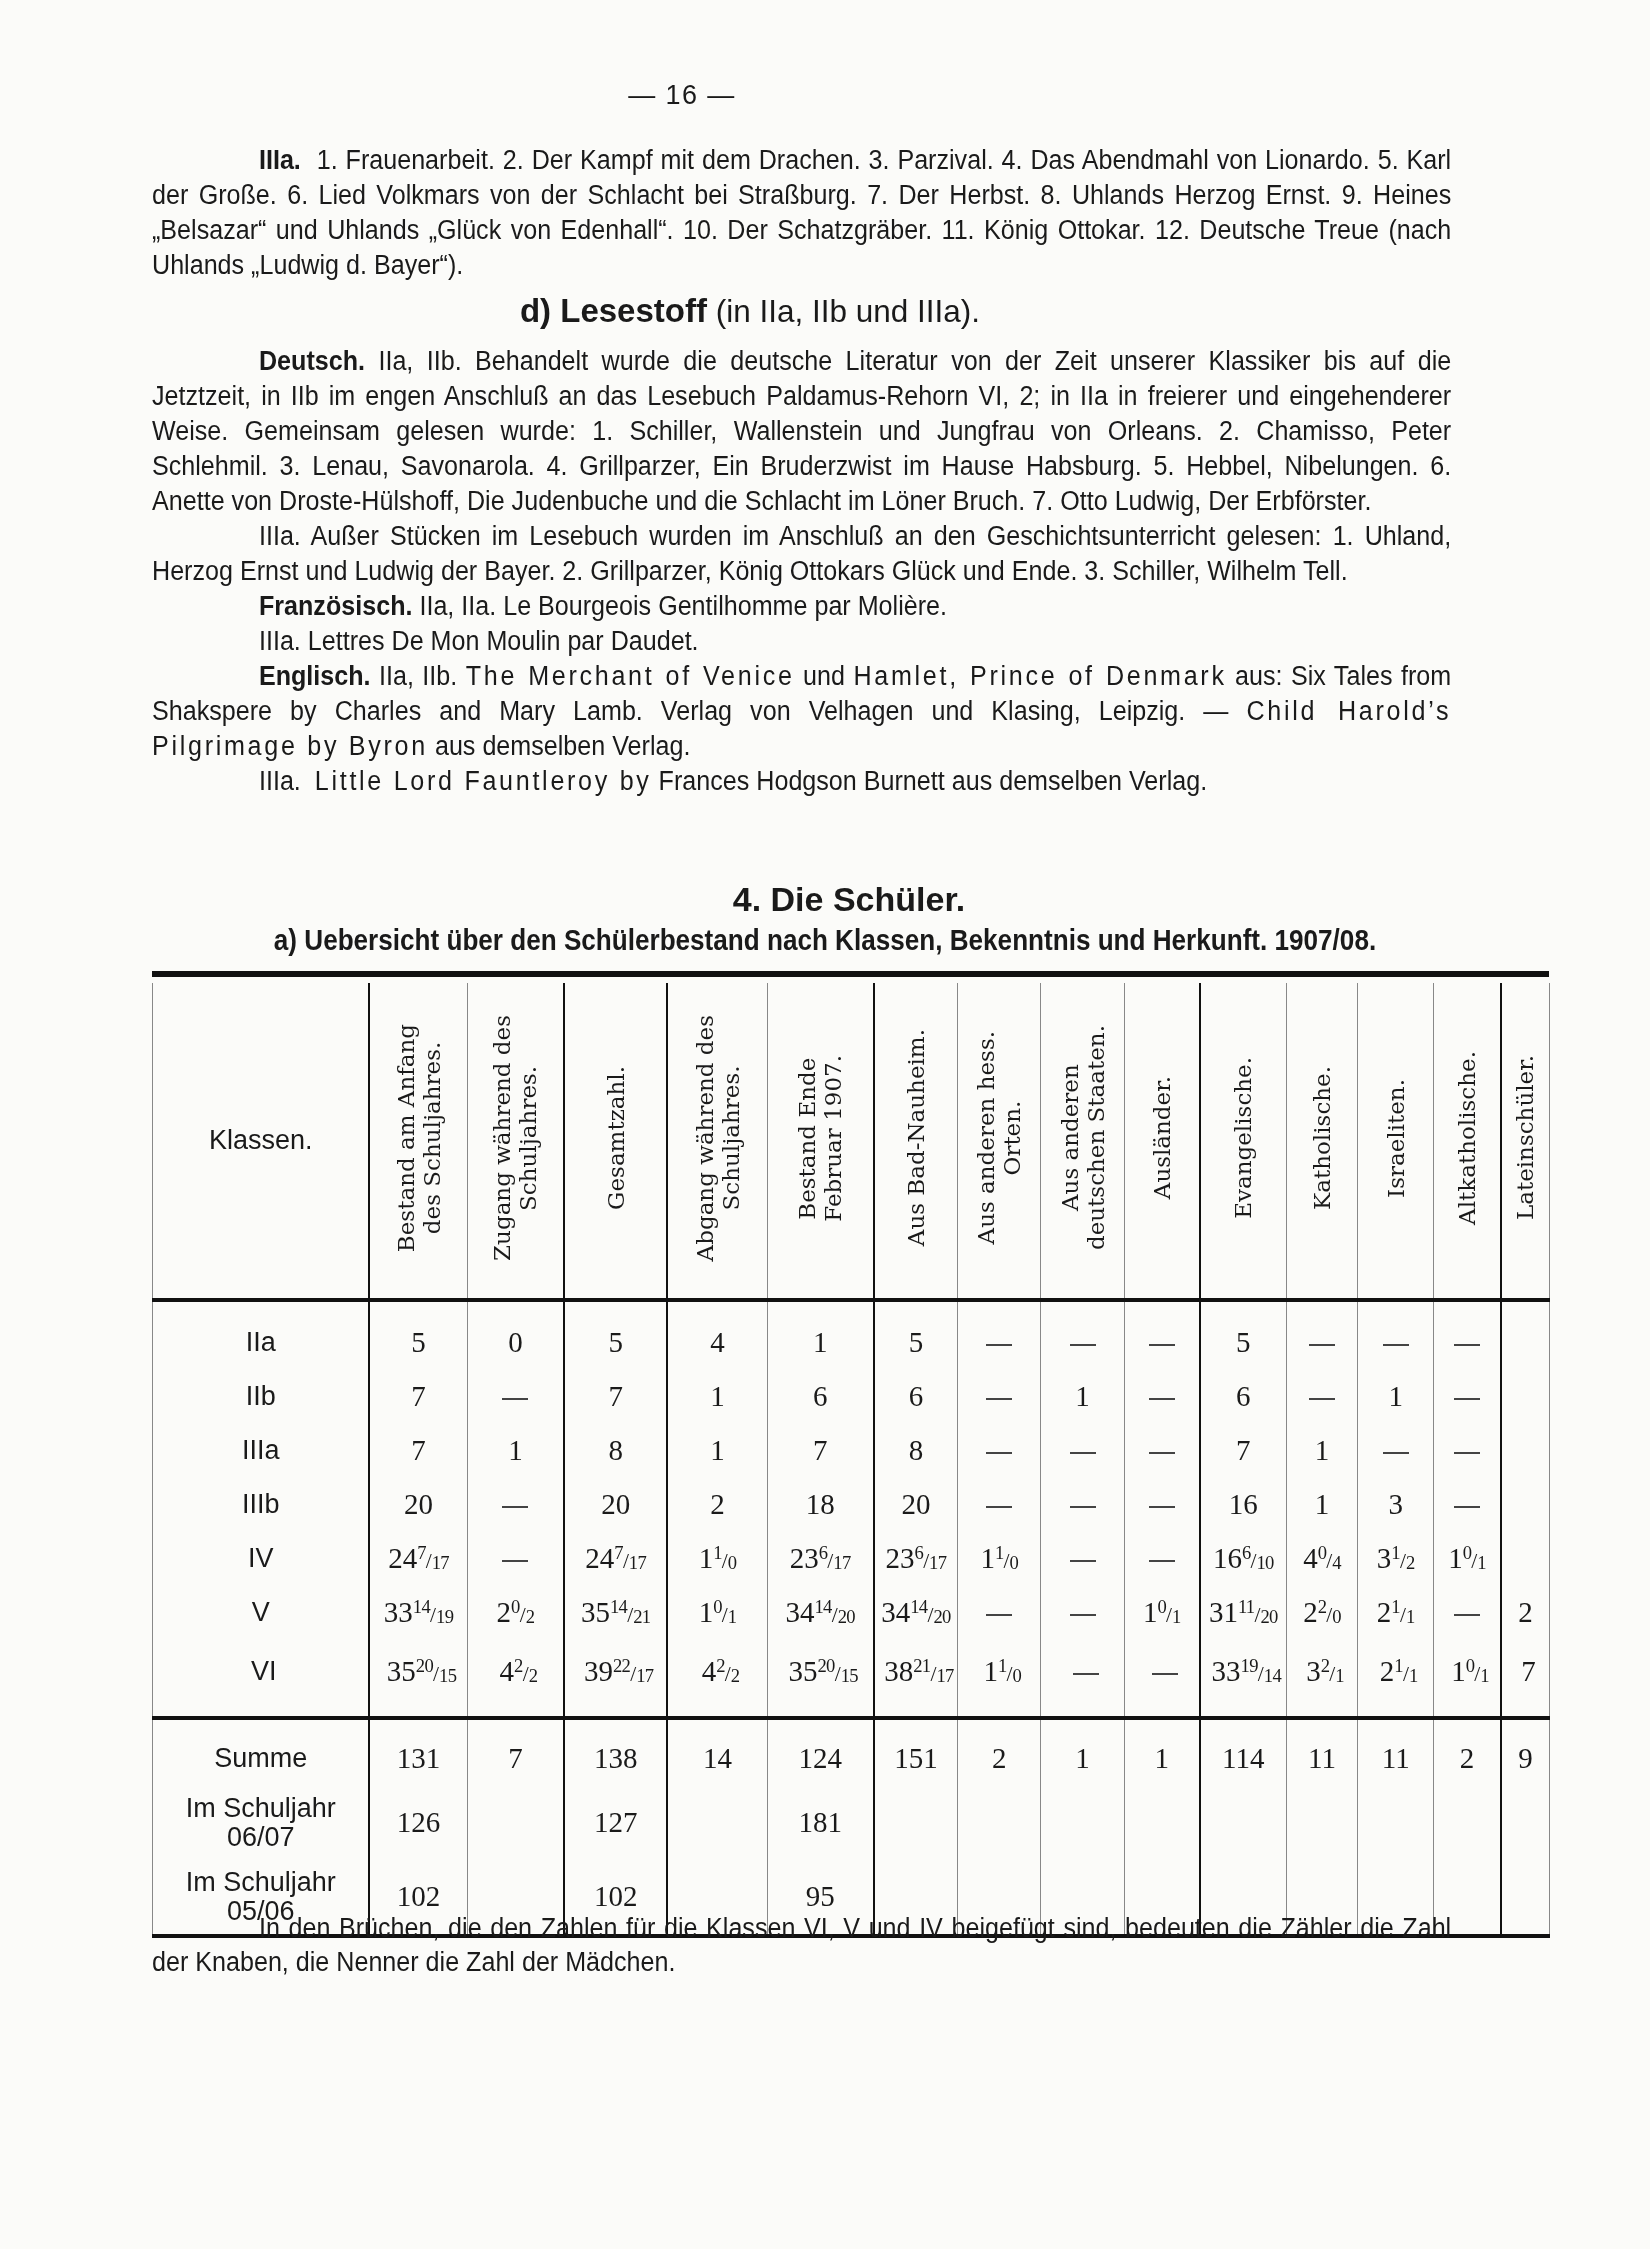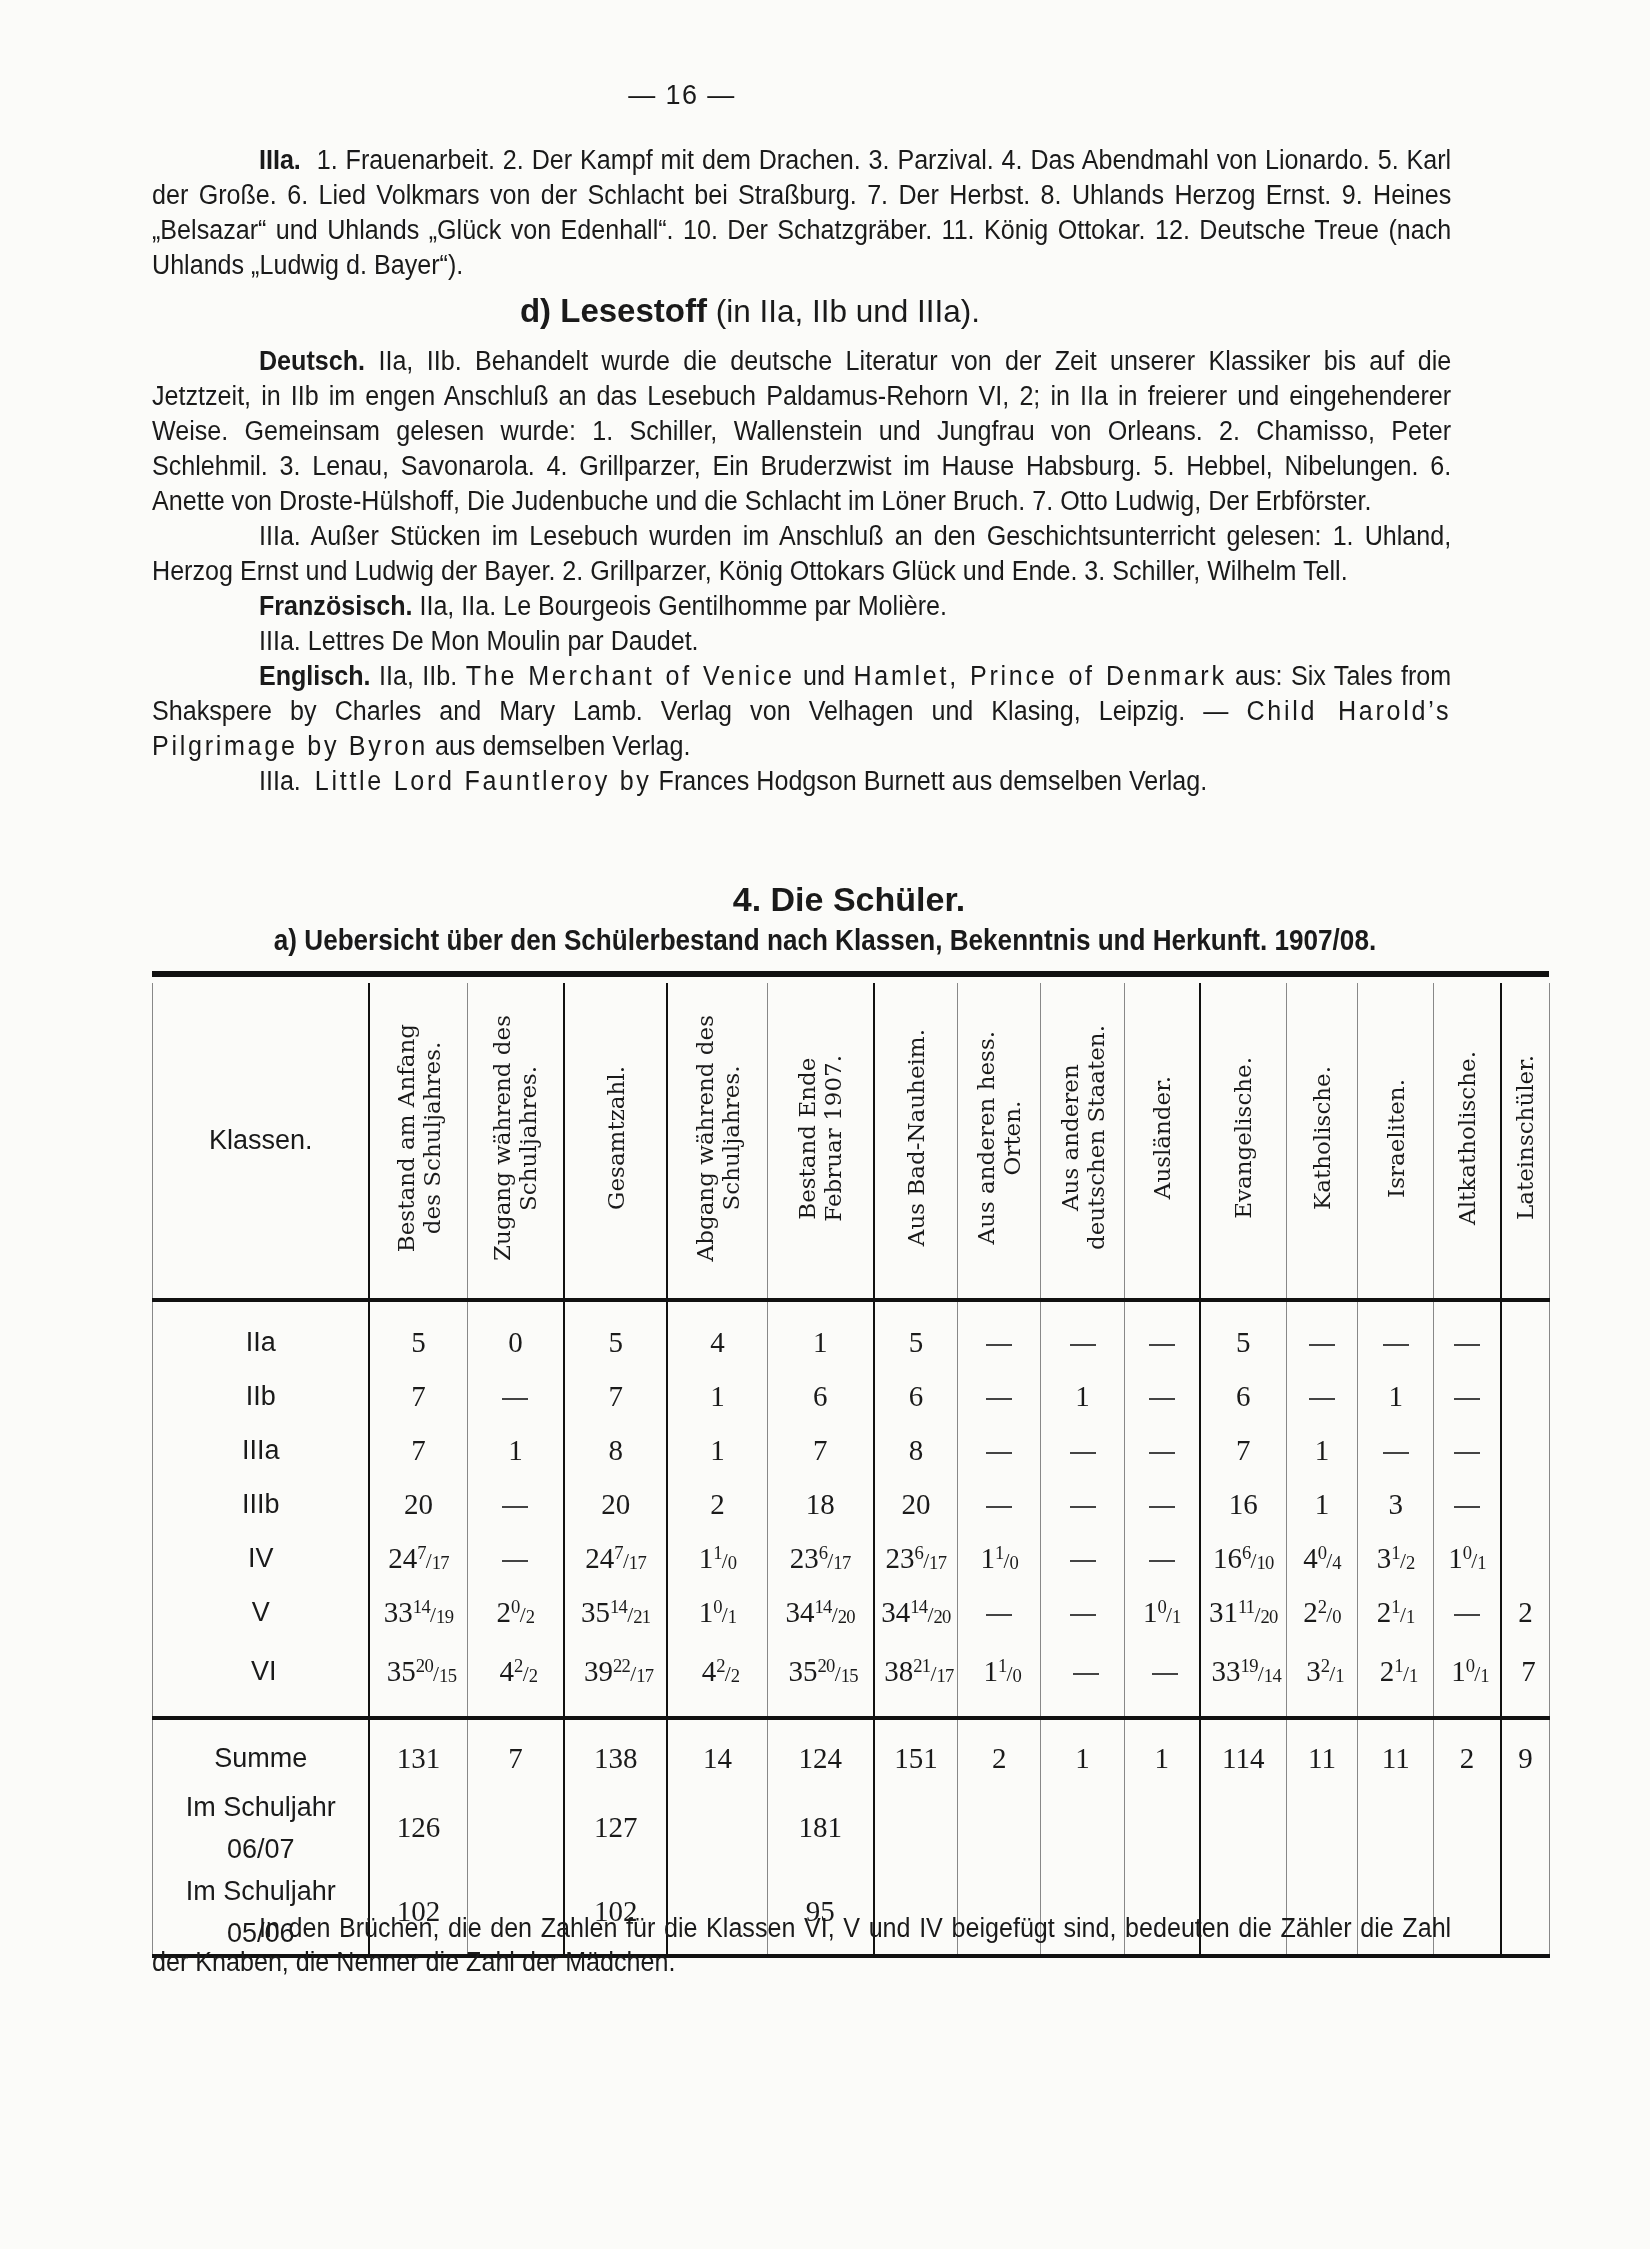--- a/index.html
+++ b/index.html
@@ -81,21 +81,21 @@
     font-size: 29px; height: 54px;
     font-family: "Liberation Serif", serif;
   }
   table.stats td.rowlabel {
     font-family: "Liberation Sans", sans-serif; font-size: 27px;
   }
   table.stats tr.first-data td { padding-top: 13px; }
   table.stats tr.last-data td { padding-bottom: 13px; }
   table.stats tr.sum-row td { border-top: 4.3px solid #111; padding-top: 11.5px; }
   table.stats tr.hist td { height: 74px; }
-  table.stats tr.hist td.rowlabel { line-height: 42px; }
+  table.stats tr.hist td.rowlabel { line-height: 29px; }
   table.stats tbody tr:last-child td { border-bottom: 4.3px solid #111; }
   table.stats tr.last-data td { height: 64px; padding-left: 6px; }
   .frac { white-space: nowrap; }
   .frac sup { font-size: 18.6px; vertical-align: 8.6px; letter-spacing: -0.7px; }
   .frac sub { font-size: 18.6px; vertical-align: -1.4px; letter-spacing: -0.7px; }
   .frac .slash { font-size: 21.5px; }
   .dash { display: inline-block; width: 26px; height: 1.4px; background: #444; vertical-align: middle; }
   .footnote {
     position: absolute; top: 1911px; left: 152px; width: 1397px;
     font-size: 27px; line-height: 34px; text-align: justify;

